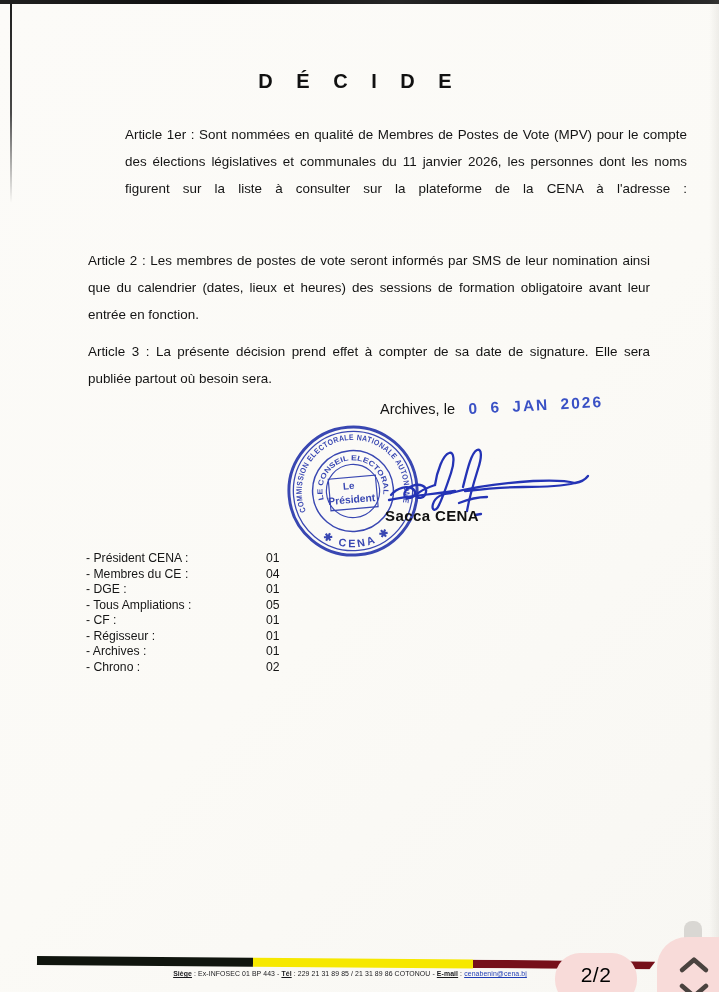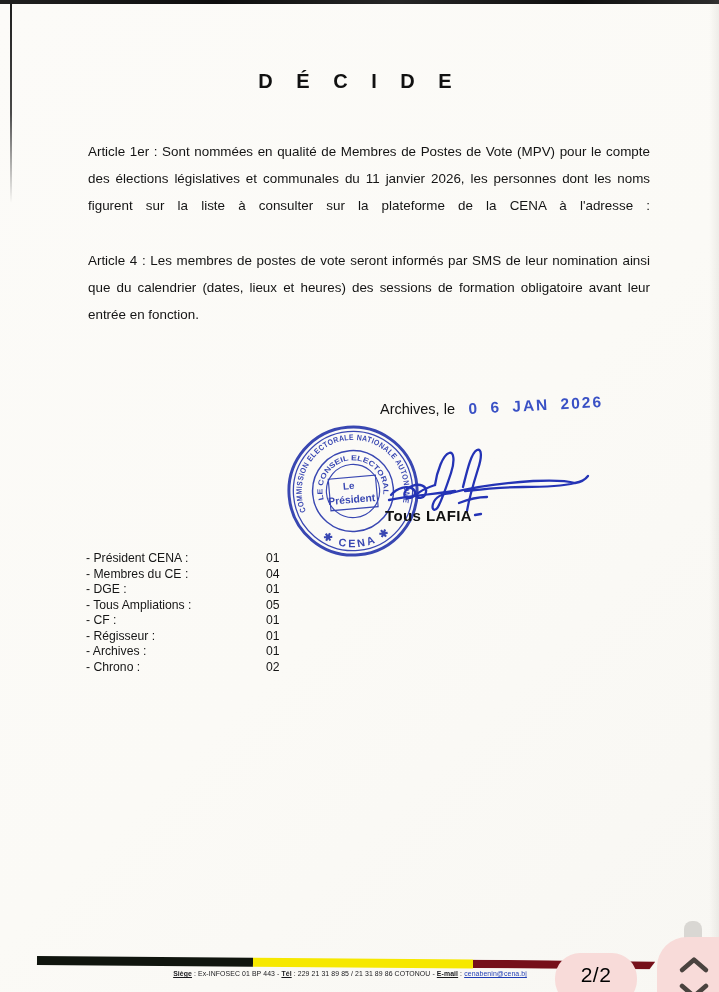--- a/index.html
+++ b/index.html
@@ -33,21 +33,21 @@
   .doc-title {
     position: absolute; top: 70px; left: 0; width: 719px;
     text-align: center; font-size: 20px; font-weight: bold;
     letter-spacing: 9px; color: #111;
   }
   .para {
     position: absolute; left: 88px; width: 562px;
     font-size: 13.4px; line-height: 27px; color: #141414;
     text-align: justify;
   }
-  .p1 { top: 138px; }
+  .p1 { top: 121px; margin-left: 37px; }
   .p1-main { text-align: justify; text-align-last: justify; display: block; }
   .p1-url { display: block; font-weight: bold; text-align: left; }
   .p2 { top: 247px; }
   .p3 { top: 338px; }
 
   .dateline { position: absolute; top: 400px; left: 380px; white-space: nowrap; }
   .dateline-place { font-size: 14.5px; color: #141414; }
   .date-stamp {
     display: inline-block; margin-left: 14px;
     font-size: 15.5px; font-weight: bold; letter-spacing: 2px; word-spacing: 5px;
@@ -120,22 +120,23 @@
   <div class="scan-edge-top"></div>
   <div class="scan-edge-left"></div>
   <div class="scan-edge-right"></div>
 
   <h1 class="doc-title">D É C I D E</h1>
 
   <div class="para p1">
     <span class="p1-main">Article 1er : Sont nommées en qualité de Membres de Postes de Vote (MPV) pour le compte des élections législatives et communales du 11 janvier 2026, les personnes dont les noms figurent sur la liste à consulter sur la plateforme de la CENA à l'adresse :</span>
   </div>
 
-  <p class="para p2">Article 4 : Les membres de postes de vote seront informés par SMS de leur nomination ainsi que du calendrier (dates, lieux et heures) des sessions de formation obligatoire avant leur entrée en fonction.</p>
-
+  <p class="para p2">Article 2 : Les membres de postes de vote seront informés par SMS de leur nomination ainsi que du calendrier (dates, lieux et heures) des sessions de formation obligatoire avant leur entrée en fonction.</p>
+
+  <p class="para p3">Article 3 : La présente décision prend effet à compter de sa date de signature. Elle sera publiée partout où besoin sera.</p>
 
   <div class="dateline">
     <span class="dateline-place">Archives, le</span><span class="date-stamp">0 6 JAN 2026</span>
   </div>
 
   <svg class="stamp" viewBox="0 0 140 140" aria-hidden="true">
     <defs>
       <path id="arcOuter" d="M 21.1,87.8 A 52,52 0 1 1 118.9,87.8"></path>
       <path id="arcInner" d="M 40.1,78 A 31,31 0 1 1 99.9,78"></path>
       <path id="arcBottom" d="M 20.6,98.5 A 57,57 0 0 0 119.4,98.5"></path>
@@ -162,21 +163,21 @@
     <path d="M28,54 C34,47 44,44 50,48 C55,52 50,58 44,57 C39,56 41,48 49,45 C57,42 64,45 63,51 C62,57 55,59 53,54 C58,49 66,46 72,44"></path>
     <path d="M26,59 C45,55 70,53 92,50"></path>
     <path d="M72,44 C74,30 80,14 86,12 C91,10 92,20 88,32 C84,44 80,56 76,64 C73,71 68,70 70,63 C72,56 80,52 88,52"></path>
     <path d="M100,46 C104,30 108,12 114,9 C119,7 119,16 115,28 C110,44 106,58 104,70"></path>
     <path d="M96,62 C106,58 116,56 124,56"></path>
     <path d="M112,74 L118,73"></path>
     <path d="M88,52 C110,46 140,42 170,40 C190,39 205,40 212,42 C200,45 180,46 160,46 C140,46 120,48 102,50"></path>
     <path d="M212,42 C218,41 222,39 225,35"></path>
   </svg>
 
-  <div class="signer">Tous LAFIA</div>
+  <div class="signer">Sacca CENA</div>
 
   <div class="ampliations">
     <div class="amp-row">
       <span class="amp-label">- Président CENA :</span>
       <span class="amp-value">01</span>
     </div>
     <div class="amp-row">
       <span class="amp-label">- Membres du CE :</span>
       <span class="amp-value">04</span>
     </div>

